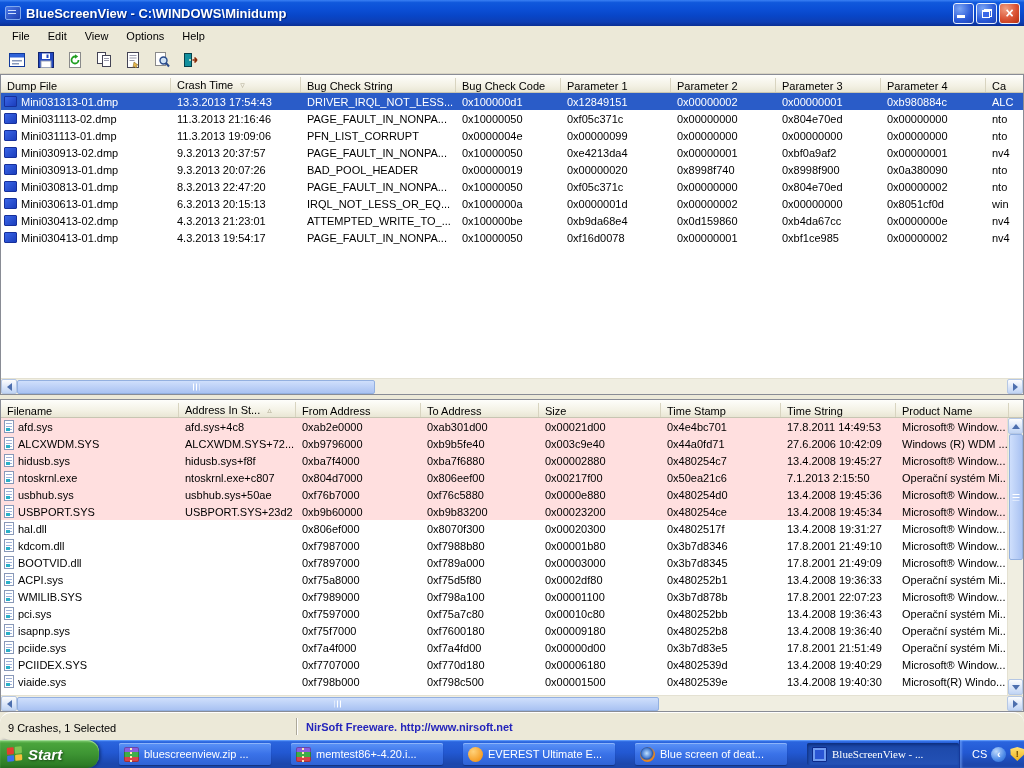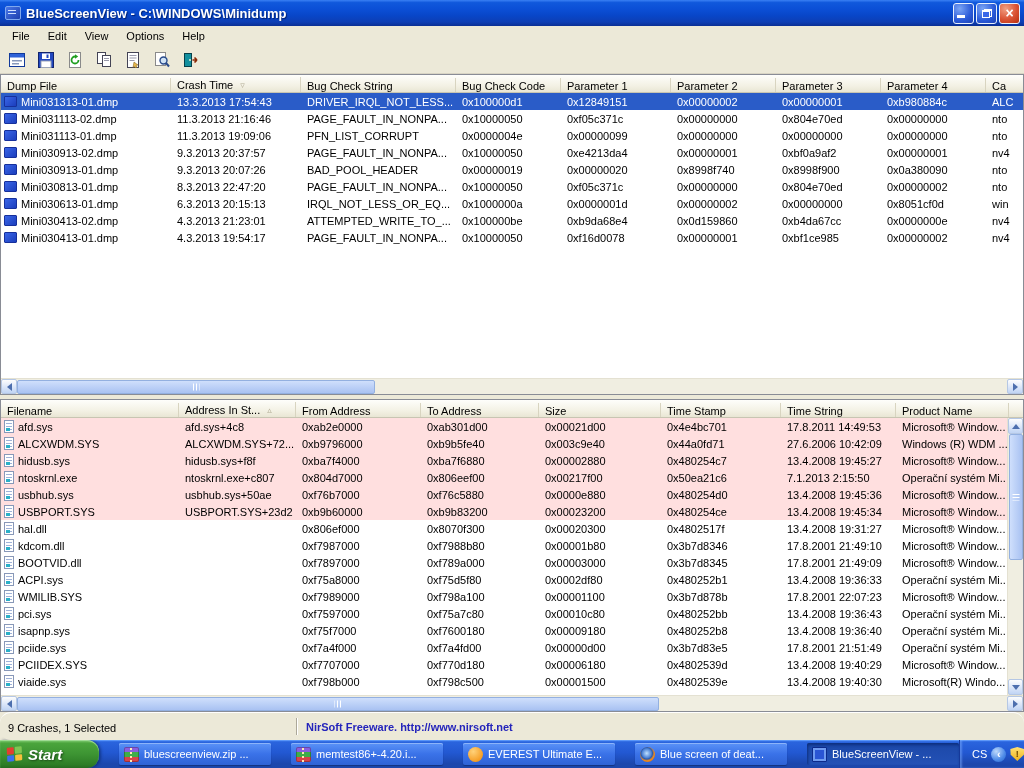--- a/index.html
+++ b/index.html
@@ -102,21 +102,21 @@
     border-radius:0 12px 12px 0; box-shadow:inset 0 1px 1px #a5dd9a, 2px 0 3px rgba(0,20,60,.45);
     color:#fff; font-weight:bold; font-style:italic; font-size:15px; text-shadow:1px 1px 2px #1c4a18; }
   .start-flag { width:15px; height:14px; display:grid; grid-template-columns:1fr 1fr; grid-template-rows:1fr 1fr;
     gap:1px; transform:rotate(-3deg) skewY(-4deg); flex:none; }
   .start-flag span { border-radius:1px; }
   .fl-r{background:#e33e30}.fl-g{background:#7ec553}.fl-b{background:#3b6ff0}.fl-y{background:#f6c03c}
   .taskbtn { width:152px; height:22px; margin-left:20px; flex:none; display:flex; align-items:center; gap:5px;
     padding:0 5px; border-radius:2px; color:#fff; overflow:hidden;
     background:linear-gradient(180deg,#5b93f8,#3a72e8 50%,#2f63d6);
     box-shadow:inset 0 1px 0 #8cb4fa, 0 1px 1px rgba(10,30,80,.5); }
-  .taskbtn.active { background:linear-gradient(180deg,#1c48a8,#2351b6); box-shadow:inset 1px 2px 3px #0d2f7e; }
+  .taskbtn.active { background:linear-gradient(180deg,#1c48a8,#2351b6); box-shadow:inset 1px 2px 3px #0d2f7e;font-family:Liberation Serif, serif; }
   .taskbtn .label { overflow:hidden; white-space:nowrap; }
   .tb-ic { width:15px; height:15px; flex:none; }
   .winrar-archive-icon { border-radius:2px; box-shadow:inset 0 0 0 1px rgba(0,0,0,.25);
     background:linear-gradient(180deg,#8a5fe0 0 34%,#3fae4a 34% 67%,#d8434a 67% 100%); position:relative; }
   .winrar-archive-icon::after { content:""; position:absolute; left:6px; top:0; width:2px; height:100%;
     background:repeating-linear-gradient(0deg,#ffe9b0 0 2px,transparent 2px 4px); }
   .everest-icon { border-radius:50%; background:radial-gradient(circle at 35% 30%,#ffd27a,#f59a1f 75%);
     color:#fff; font-weight:bold; font-size:11px; display:flex; align-items:center; justify-content:center; }
   .firefox-icon { border-radius:50%;
     background:radial-gradient(circle at 45% 42%,#bfe0ff 0%,#4d83d6 38%,#2a5cb0 48%,#f08a1d 62%,#c35a08 100%); }

